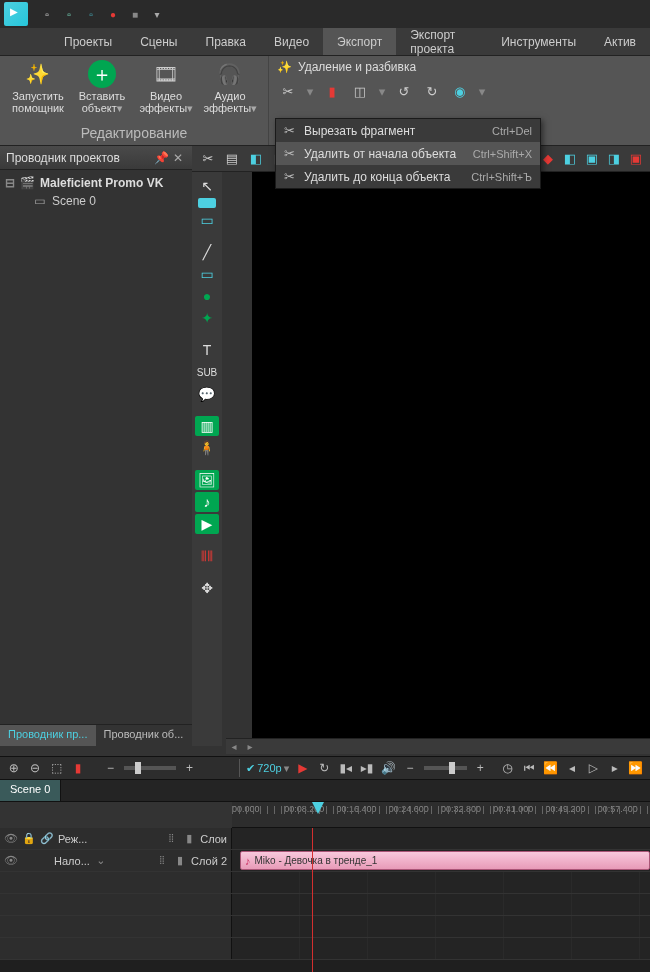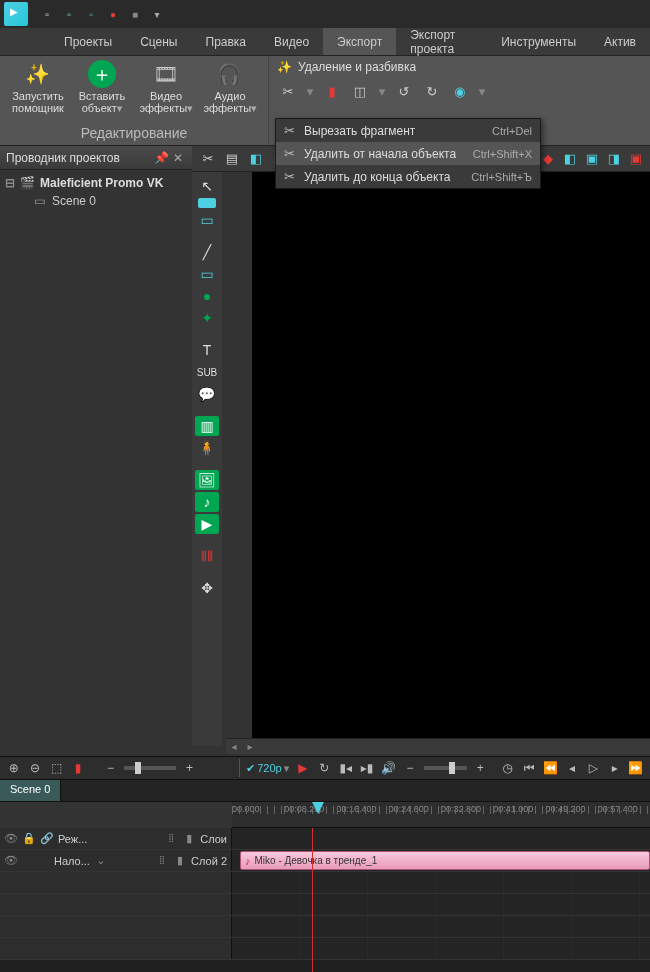--- a/index.html
+++ b/index.html
@@ -220,20 +220,24 @@
     <div class="tree-item root">
       <span class="toggle">⊟</span>
       <span class="ticon">🎬</span>
       <span>Maleficient Promo VK</span>
     </div>
     <div class="tree-item child">
       <span class="ticon">▭</span>
       <span>Scene 0</span>
     </div>
   </div>
+  <div class="explorer-tabs">
+    <div class="explorer-tab active">Проводник пр...</div>
+    <div class="explorer-tab">Проводник об...</div>
+  </div>
 </div>
 
 <div style="position:absolute; left:192px; top:172px; bottom:226px;" class="vtoolbar">
   <div class="vtool c-cursor">↖</div>
   <div class="vtool" style="background:#4dd0e1;width:18px;height:10px;"></div>
   <div class="vtool c-teal">▭</div>
   <div class="vtool sep"></div>
   <div class="vtool">╱</div>
   <div class="vtool" style="color:#4dd0e1;">▭</div>
   <div class="vtool" style="color:#00a651;">●</div>

